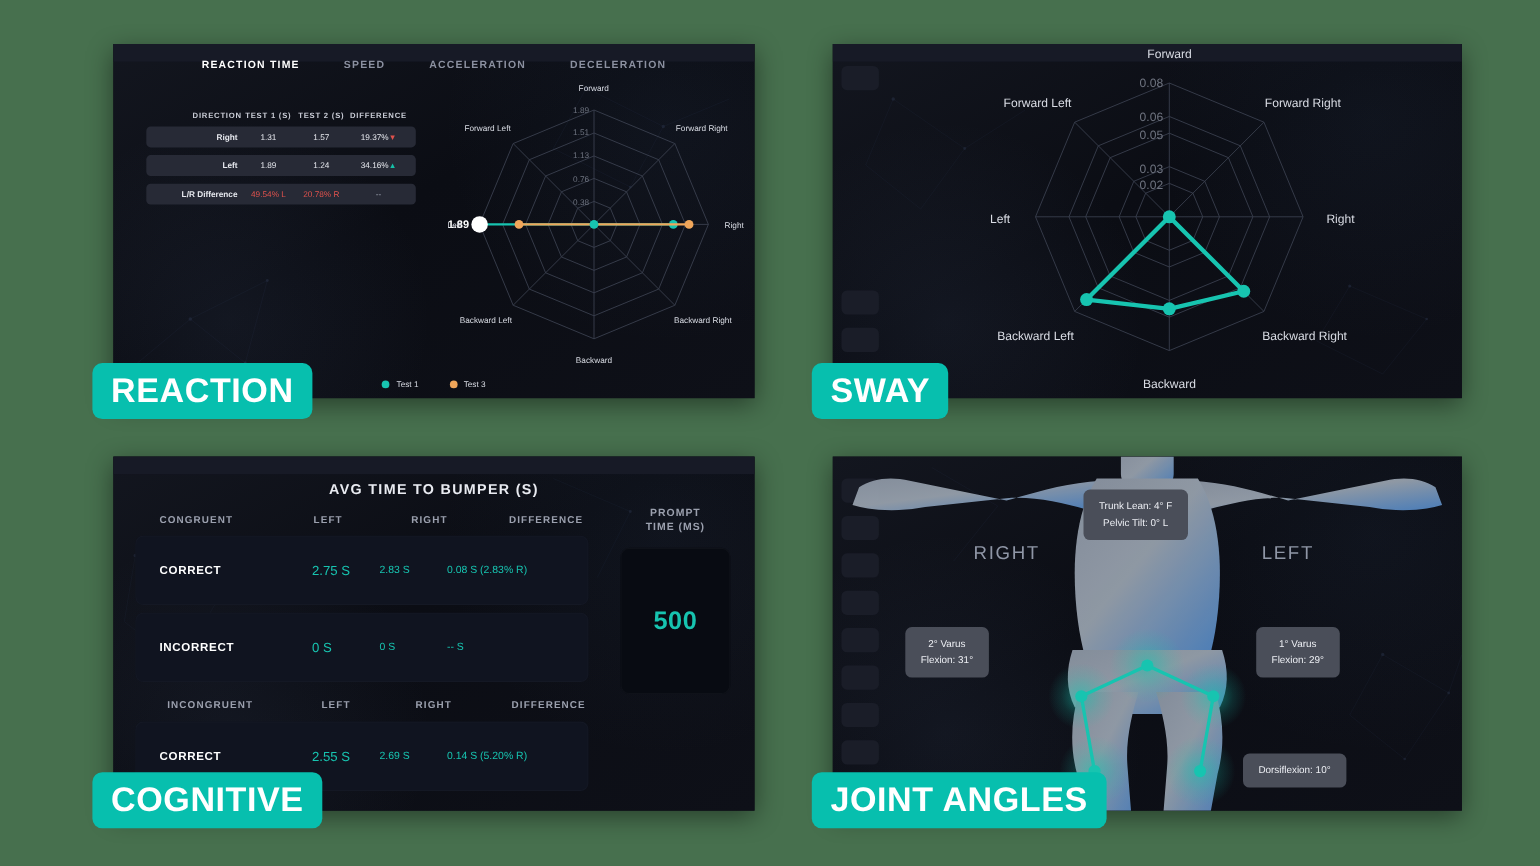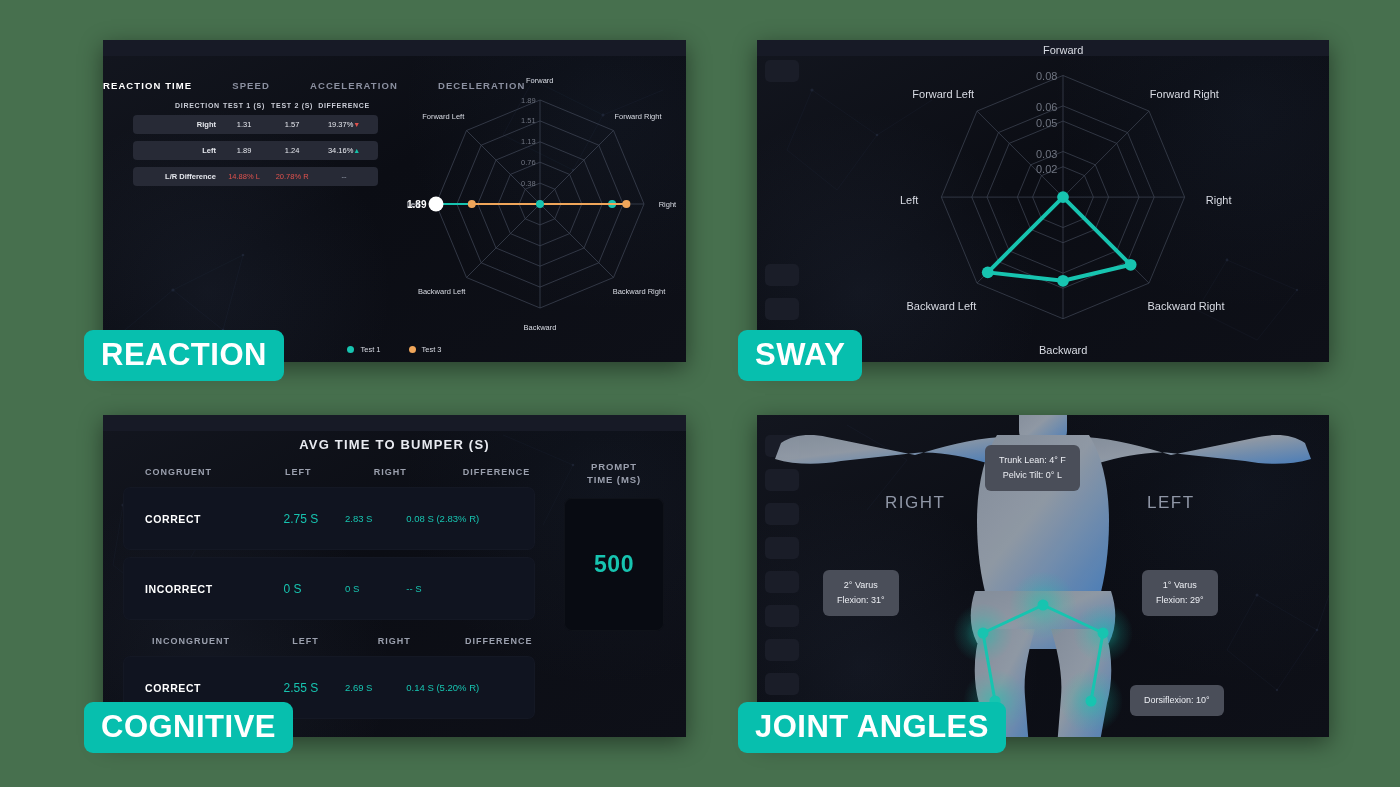--- a/index.html
+++ b/index.html
@@ -61,21 +61,21 @@
     line-height: 1;
     white-space: nowrap;
     z-index: 40;
   }
   #badge-symmetry { left: 84px;  top: 330px; }
   #badge-sway     { left: 738px; top: 330px; }
   #badge-cognitive{ left: 84px;  top: 702px; }
   #badge-joint    { left: 738px; top: 702px; }
 
   
-  .tabs { position: absolute; left: 0; right: 0; top: 40px; display: flex; gap: 40px; }
+  .tabs { position: absolute; left: 0; right: 0; top: 14px; display: flex; justify-content: center; gap: 40px; }
   .tab { font-size: 9.5px; font-weight: 700; letter-spacing: 1.1px; color: #8b90a0; }
   .tab.active { color: #ffffff; }
 
   .sym-table { position: absolute; left: 30px; top: 62px; width: 245px; }
   .sym-head { display: flex; font-size: 7px; font-weight: 700; letter-spacing: .7px; color: #c9ccd6; padding: 0 6px 6px 6px; }
   .sym-head span:nth-child(1) { width: 84px; text-align: right; }
   .sym-head span:nth-child(2) { width: 50px; text-align: center; }
   .sym-head span:nth-child(3) { width: 50px; text-align: center; }
   .sym-head span:nth-child(4) { width: 58px; text-align: center; }
 
@@ -204,21 +204,21 @@
         <span class="c-diff"><span>19.37%</span><span class="arrow-dn">▼</span></span>
       </div>
       <div class="sym-row">
         <span class="c-dir">Left</span>
         <span class="c-t1">1.89</span>
         <span class="c-t2">1.24</span>
         <span class="c-diff"><span>34.16%</span><span class="arrow-up">▲</span></span>
       </div>
       <div class="sym-row lr">
         <span class="c-dir">L/R Difference</span>
-        <span class="c-t1">14.88% L</span>
+        <span class="c-t1">49.54% L</span>
         <span class="c-t2">20.78% R</span>
         <span class="c-diff">--</span>
       </div>
     </div>
 
     <div class="sym-chart">
       <svg id="sym-svg" viewBox="0 0 275 300" width="275" height="300">
           <path d="M137.0 121.1 L151.8 127.2 L157.9 142.0 L151.8 156.8 L137.0 162.9 L122.2 156.8 L116.1 142.0 L122.2 127.2 Z" fill="none" stroke="#3b4150" stroke-width="0.8"></path>
           <path d="M137.0 100.2 L166.6 112.4 L178.8 142.0 L166.6 171.6 L137.0 183.8 L107.4 171.6 L95.2 142.0 L107.4 112.4 Z" fill="none" stroke="#3b4150" stroke-width="0.8"></path>
           <path d="M137.0 79.8 L181.0 98.0 L199.2 142.0 L181.0 186.0 L137.0 204.2 L93.0 186.0 L74.8 142.0 L93.0 98.0 Z" fill="none" stroke="#3b4150" stroke-width="0.8"></path>

